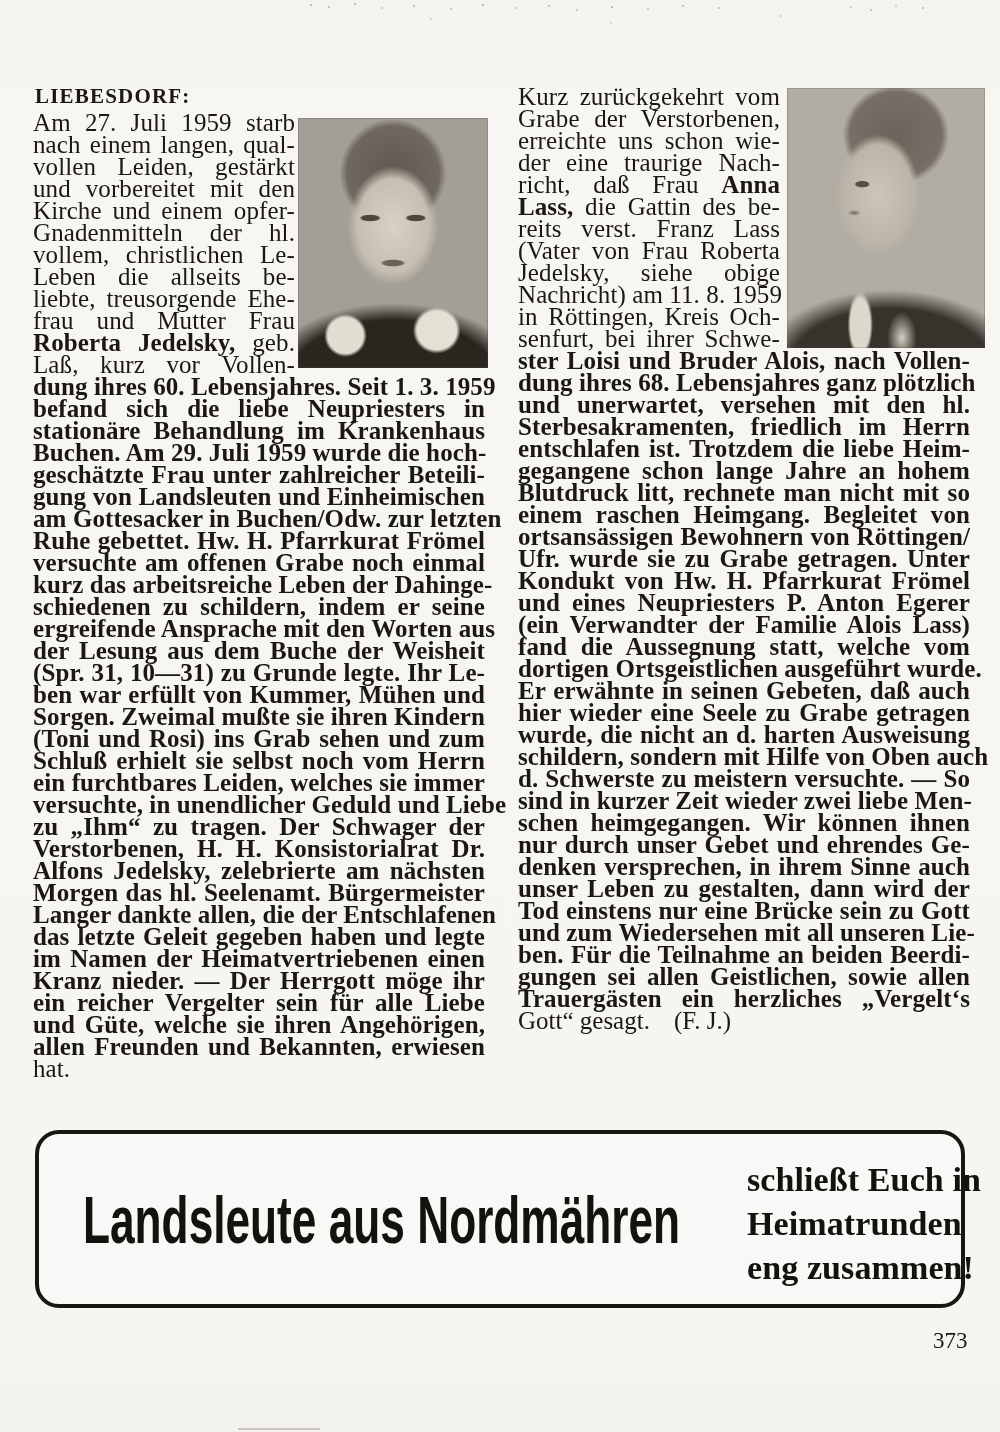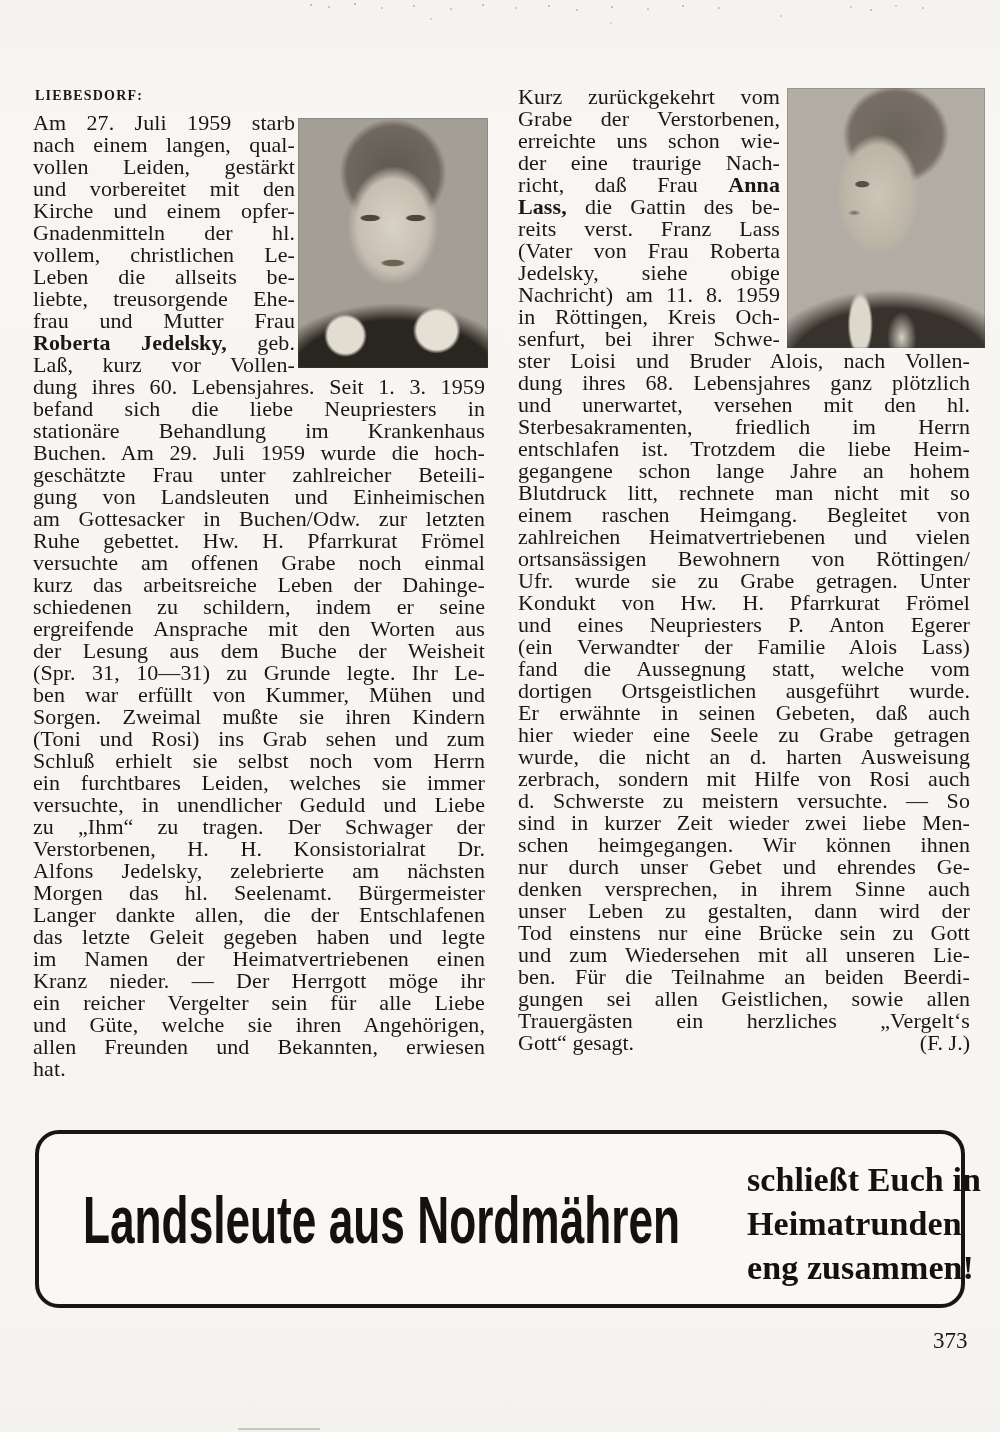--- a/index.html
+++ b/index.html
@@ -14,31 +14,31 @@
   .speck {
     position:absolute; left:310px; top:4px; width:2px; height:2px; background:#9a978f; opacity:.55;
     box-shadow: 18px 2px 0 #a5a29a, 44px -1px 0 #908d85, 71px 3px 0 #b0ada5, 103px 1px 0 #9a978f,
       140px 4px 0 #a8a59d, 172px 0 0 #918e86, 205px 3px 0 #b3b0a8, 238px 1px 0 #9c9991,
       266px 5px 0 #aaa79f, 301px 2px 0 #949189, 337px 4px 0 #b0ada5, 372px 1px 0 #9e9b93,
       408px 3px 0 #a8a59d, 540px 2px 0 #b2afa7, 560px 5px 0 #a19e96, 585px 1px 0 #b5b2aa,
       612px 3px 0 #a8a59d, 120px 14px 0 #c0bdb5, 300px 18px 0 #c6c3bb, 470px 11px 0 #bab7af;
   }
   .heading {
     position:absolute; left:35px; top:84px; margin:0;
-    font-size:14px; font-weight:700; letter-spacing:1.2px; line-height:24px;
-  }
-  .col { position:absolute; width:452px; font-size:22px; line-height:22px; }
+    font-size:21px; font-weight:700; letter-spacing:1.2px; line-height:24px;
+  }
+  .col { position:absolute; width:452px; font-size:25px; line-height:22px; }
   .col-left  { left:33px;  top:112px; }
   .col-right { left:518px; top:86px;  }
   .lines.narrow { width:262px; }
-  .lines.full   { width:452px; }
+  .lines.full   { width:452px;font-weight:bold; }
   .tline { text-align:justify; text-align-last:justify; white-space:nowrap; letter-spacing:.1px; }
   .tline b { font-weight:700; }
   .lastline { text-align:left; text-align-last:left; }
-  .sigline { display:flex; justify-content:space-between; width:452px; }
+  .sigline { display:flex; justify-content:flex-start; width:452px;gap:24px; }
   
   .photo { position:absolute; box-shadow:0 0 0 1px rgba(80,75,68,.25) inset; }
   .photo-left {
     left:265px; top:6px; width:190px; height:250px;
     background:
       radial-gradient(ellipse 15px 5px at 38% 40%, #4c463f 0%, #4c463f 55%, rgba(0,0,0,0) 72%),
       radial-gradient(ellipse 15px 5px at 62% 40%, #4c463f 0%, #4c463f 55%, rgba(0,0,0,0) 72%),
       radial-gradient(ellipse 17px 5px at 50% 58%, #6e6156 0%, #6e6156 55%, rgba(0,0,0,0) 75%),
       radial-gradient(ellipse 34% 34% at 50% 43%, #d8d1c5 0%, #c6beb1 55%, rgba(0,0,0,0) 70%),
       radial-gradient(ellipse 17% 13% at 25% 87%, #e2ddd1 0%, #e2ddd1 55%, rgba(0,0,0,0) 66%),
@@ -157,32 +157,31 @@
       </div>
     <div class="lines full">
         <div class="tline"><span>ster Loisi und Bruder Alois, nach Vollen-</span></div>
         <div class="tline"><span>dung ihres 68. Lebensjahres ganz plötzlich</span></div>
         <div class="tline"><span>und unerwartet, versehen mit den hl.</span></div>
         <div class="tline"><span>Sterbesakramenten, friedlich im Herrn</span></div>
         <div class="tline"><span>entschlafen ist. Trotzdem die liebe Heim-</span></div>
         <div class="tline"><span>gegangene schon lange Jahre an hohem</span></div>
         <div class="tline"><span>Blutdruck litt, rechnete man nicht mit so</span></div>
         <div class="tline"><span>einem raschen Heimgang. Begleitet von</span></div>
-        <div class="tline"><span>zahlreichen Heimatvertriebenen und vielen</span></div>
         <div class="tline"><span>ortsansässigen Bewohnern von Röttingen/</span></div>
         <div class="tline"><span>Ufr. wurde sie zu Grabe getragen. Unter</span></div>
         <div class="tline"><span>Kondukt von Hw. H. Pfarrkurat Frömel</span></div>
         <div class="tline"><span>und eines Neupriesters P. Anton Egerer</span></div>
         <div class="tline"><span>(ein Verwandter der Familie Alois Lass)</span></div>
         <div class="tline"><span>fand die Aussegnung statt, welche vom</span></div>
         <div class="tline"><span>dortigen Ortsgeistlichen ausgeführt wurde.</span></div>
         <div class="tline"><span>Er erwähnte in seinen Gebeten, daß auch</span></div>
         <div class="tline"><span>hier wieder eine Seele zu Grabe getragen</span></div>
         <div class="tline"><span>wurde, die nicht an d. harten Ausweisung</span></div>
-        <div class="tline"><span>zerbrach, sondern mit Hilfe von Rosi auch</span></div>
+        <div class="tline"><span>schildern, sondern mit Hilfe von Oben auch</span></div>
         <div class="tline"><span>d. Schwerste zu meistern versuchte. — So</span></div>
         <div class="tline"><span>sind in kurzer Zeit wieder zwei liebe Men-</span></div>
         <div class="tline"><span>schen heimgegangen. Wir können ihnen</span></div>
         <div class="tline"><span>nur durch unser Gebet und ehrendes Ge-</span></div>
         <div class="tline"><span>denken versprechen, in ihrem Sinne auch</span></div>
         <div class="tline"><span>unser Leben zu gestalten, dann wird der</span></div>
         <div class="tline"><span>Tod einstens nur eine Brücke sein zu Gott</span></div>
         <div class="tline"><span>und zum Wiedersehen mit all unseren Lie-</span></div>
         <div class="tline"><span>ben. Für die Teilnahme an beiden Beerdi-</span></div>
         <div class="tline"><span>gungen sei allen Geistlichen, sowie allen</span></div>

